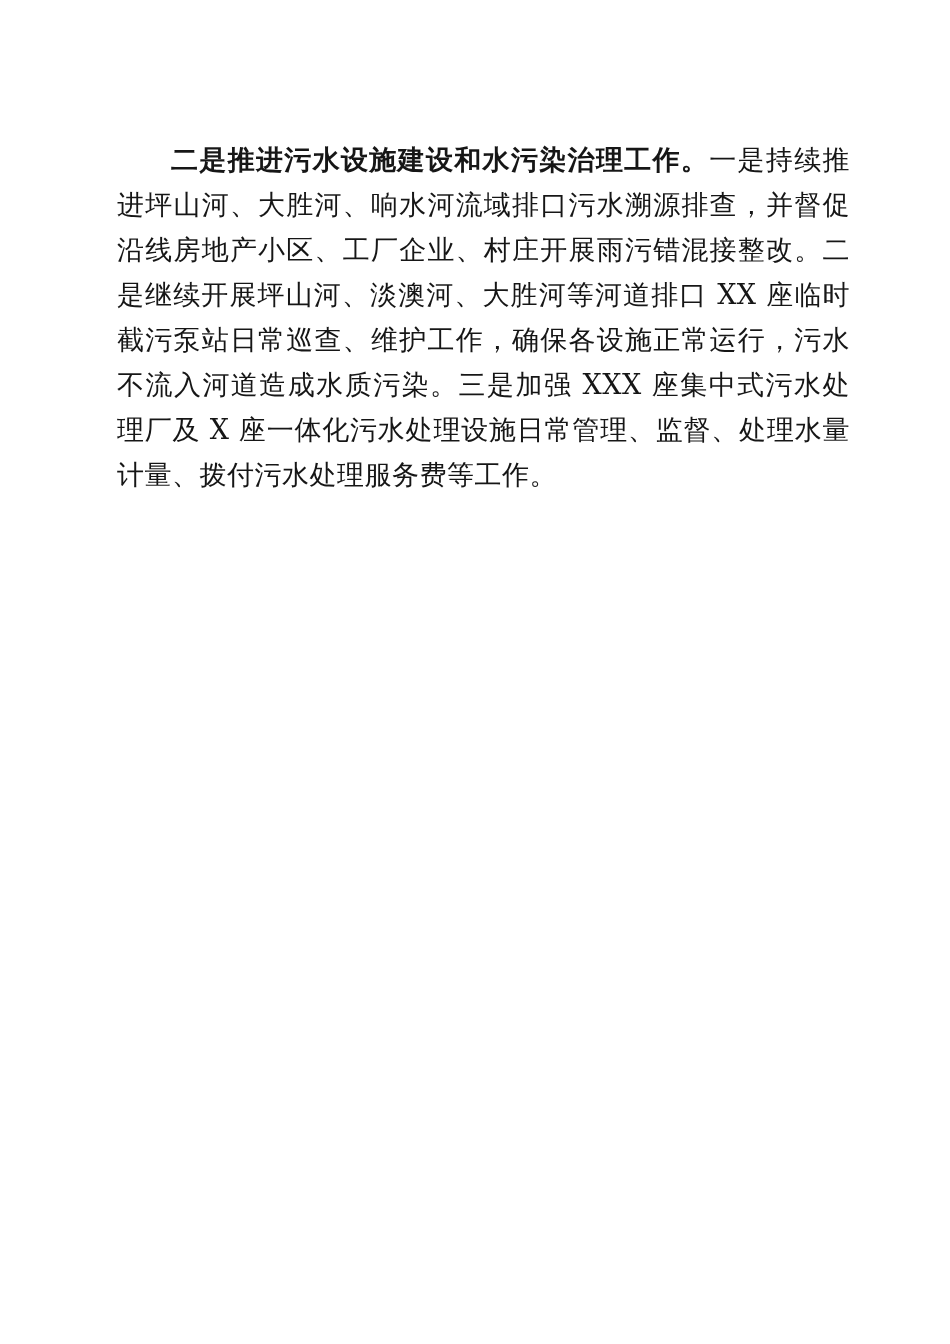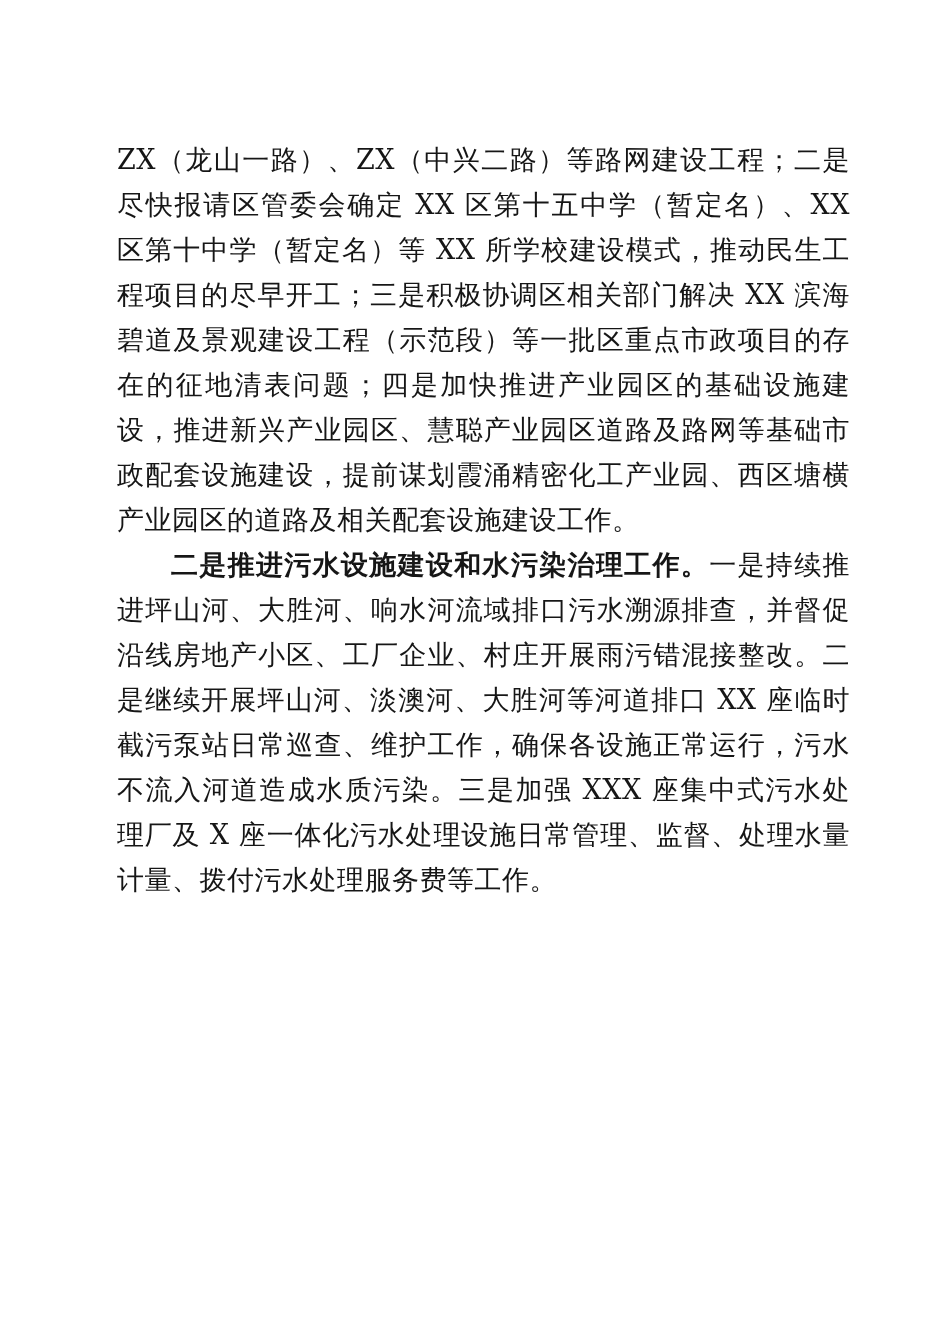--- a/index.html
+++ b/index.html
@@ -41,16 +41,15 @@
   }
   .run.bold {
     font-weight: 700;
   }
 </style>
 </head>
 <body>
 
 <div class="page">
   <div class="doc-body" id="doc-body">
-      <p class="para"><span class="run">ZX（龙山一路）、ZX（中兴二路）等路网建设工程；二是尽快报请区管委会确定 XX 区第十五中学（暂定名）、XX 区第十中学（暂定名）等 XX 所学校建设模式，推动民生工程项目的尽早开工；三是积极协调区相关部门解决 XX 滨海碧道及景观建设工程（示范段）等一批区重点市政项目的存在的征地清表问题；四是加快推进产业园区的基础设施建设，推进新兴产业园区、慧聪产业园区道路及路网等基础市政配套设施建设，提前谋划霞涌精密化工产业园、西区塘横产业园区的道路及相关配套设施建设工作。</span></p>
       <p class="para indent"><span class="run bold">二是推进污水设施建设和水污染治理工作。</span><span class="run">一是持续推进坪山河、大胜河、响水河流域排口污水溯源排查，并督促沿线房地产小区、工厂企业、村庄开展雨污错混接整改。二是继续开展坪山河、淡澳河、大胜河等河道排口 XX 座临时截污泵站日常巡查、维护工作，确保各设施正常运行，污水不流入河道造成水质污染。三是加强 XXX 座集中式污水处理厂及 X 座一体化污水处理设施日常管理、监督、处理水量计量、拨付污水处理服务费等工作。</span></p>
     </div>
 </div>
 
 </body></html>

